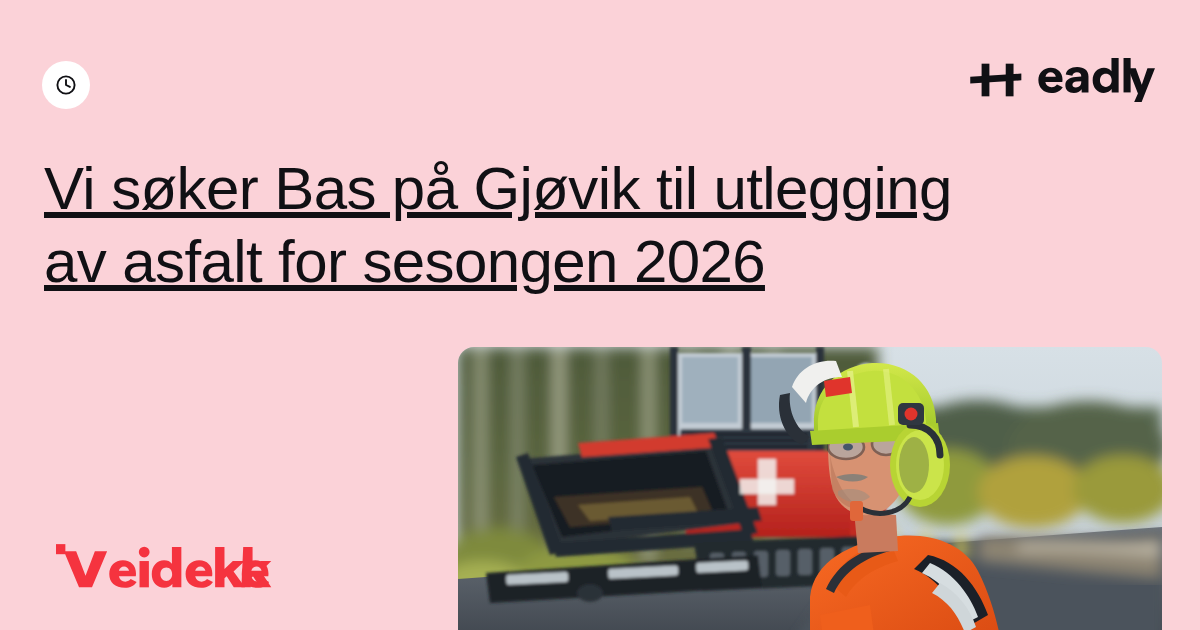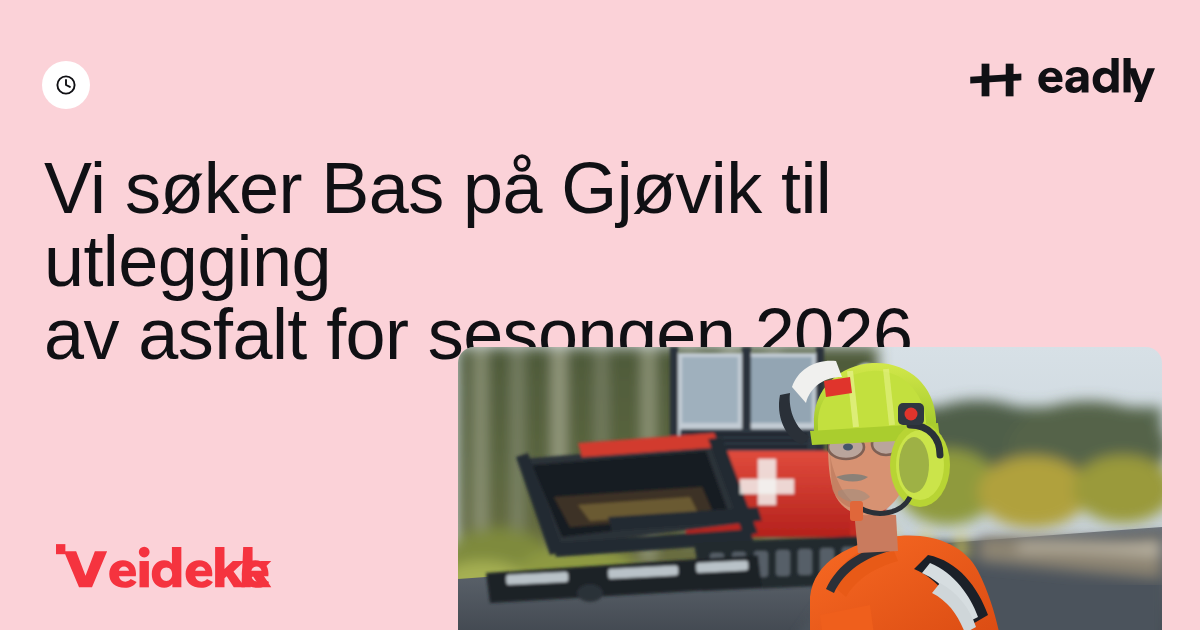--- a/index.html
+++ b/index.html
@@ -43,25 +43,26 @@
   .brand-logo svg { display: block; height: 44px; }
 
   
   .headline {
     position: absolute;
     left: 44px;
     top: 152px;
     width: 1030px;
     color: #101014;
     font-family: "Liberation Sans", sans-serif;
-    font-size: 72px;
+    font-size: 60px;
     line-height: 73px;
     font-weight: 400;
     letter-spacing: -0.6px;
     white-space: pre-line;
+    text-decoration: underline;
   }
 
   
   .partner-logo {
     position: absolute;
     left: 56px;
     top: 537px;
     height: 56px;
     display: flex;
     align-items: center;

